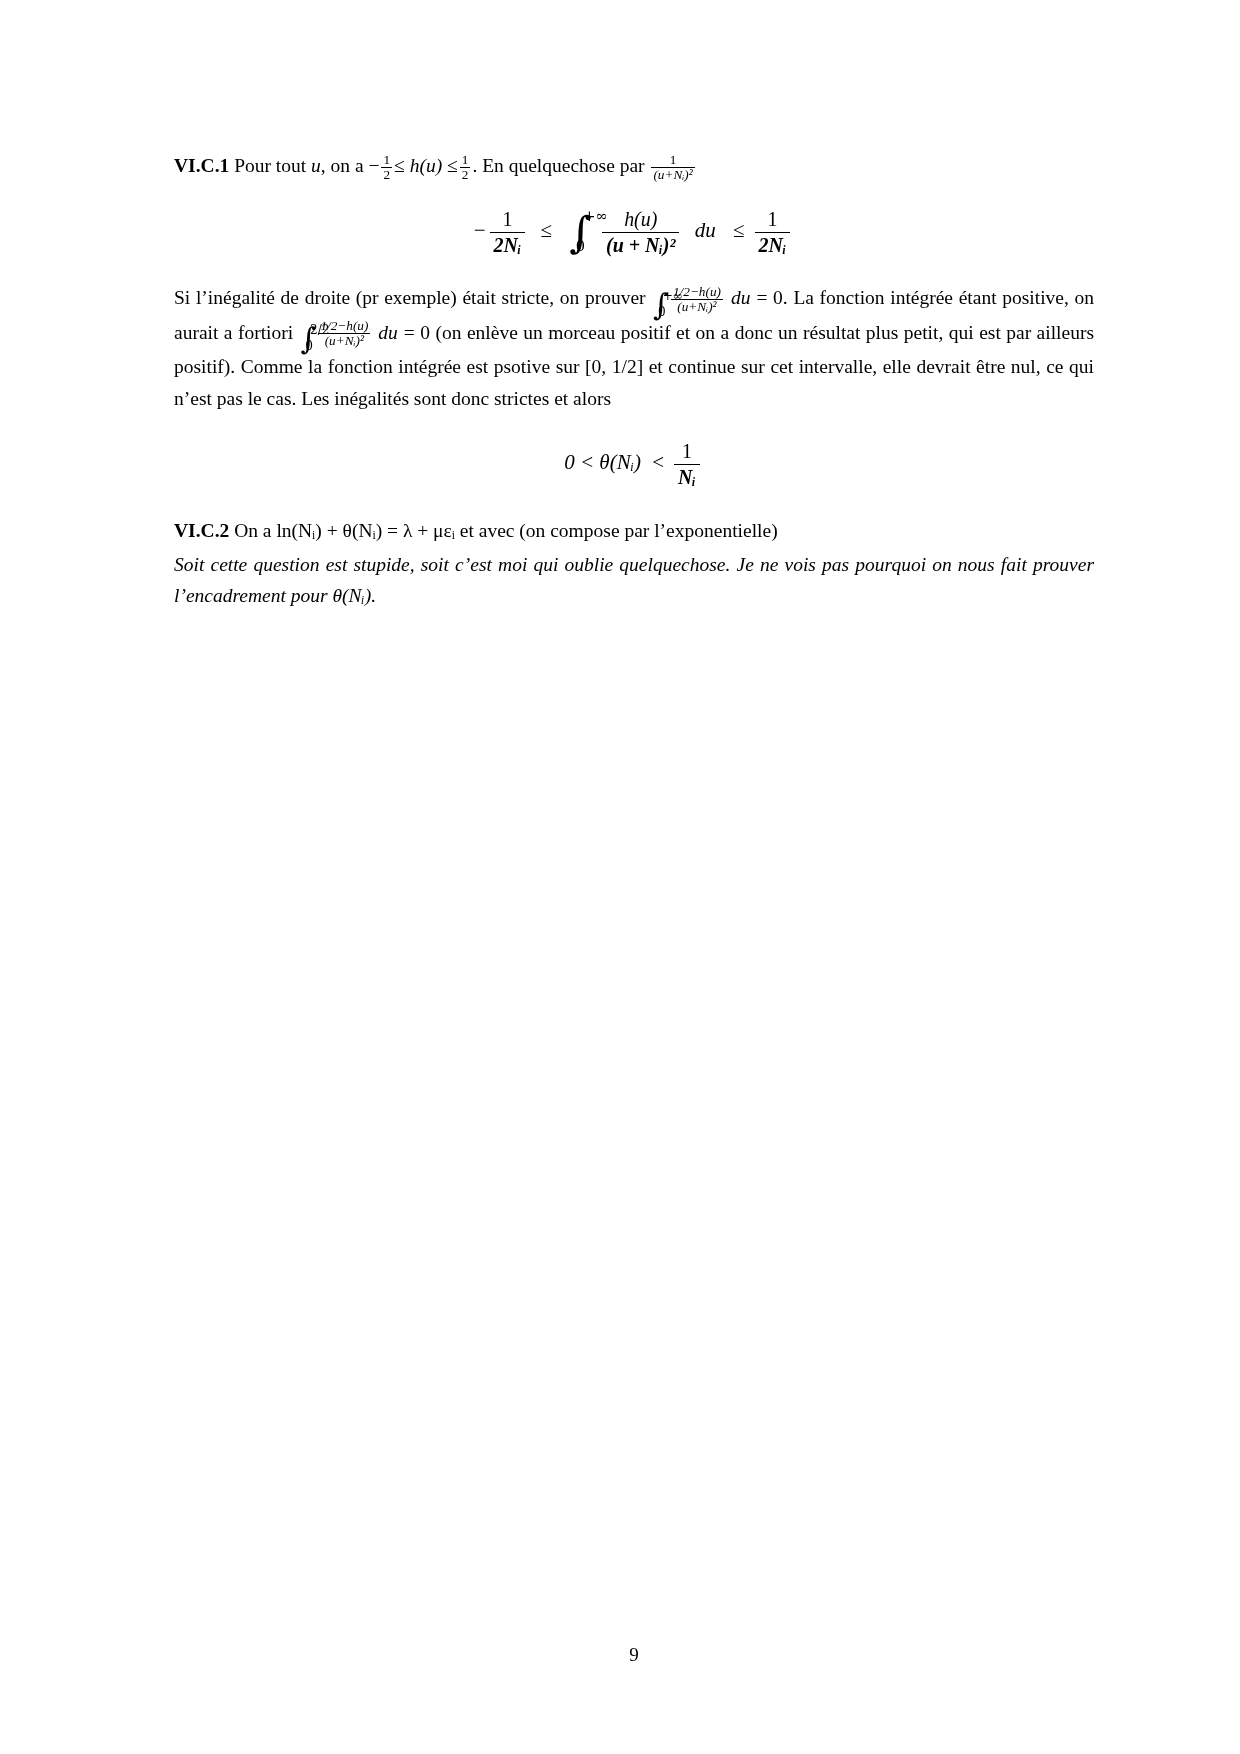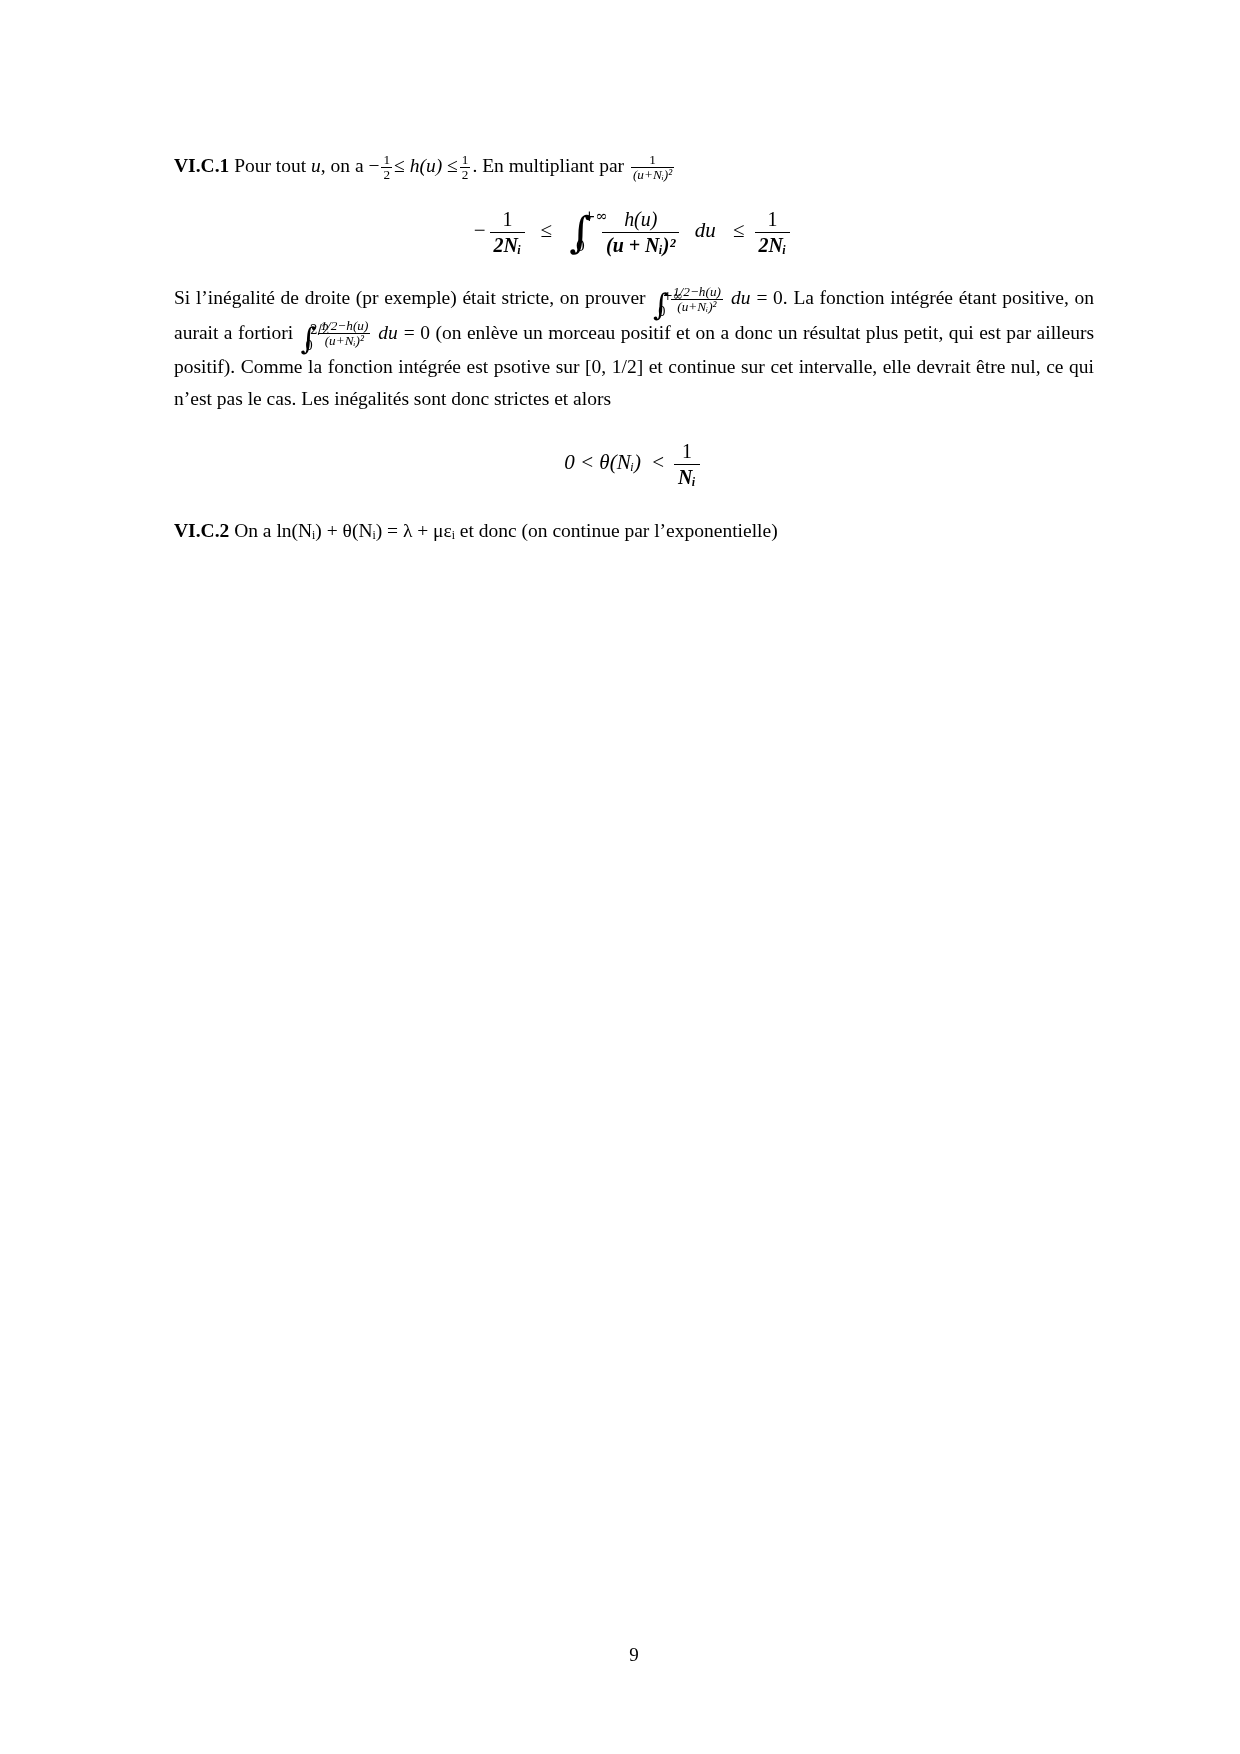--- a/index.html
+++ b/index.html
@@ -161,21 +161,21 @@
 </style>
 </head>
 <body>
 
 <div class="page">
 
   <p class="para">
     <span class="bold">VI.C.1</span>
     <span>Pour tout </span><span class="math">u</span><span>, on a </span><span>−</span><span class="frac small"><span class="num">1</span><span class="den">2</span></span><span>≤</span>
     <span class="math">h(u)</span>
-    <span>≤</span><span class="frac small"><span class="num">1</span><span class="den">2</span></span><span>. En multipliant par </span><span class="frac small"><span class="num">1</span><span class="den math">(u+Nᵢ)²</span></span>
+    <span>≤</span><span class="frac small"><span class="num">1</span><span class="den">2</span></span><span>. En quelquechose par </span><span class="frac small"><span class="num">1</span><span class="den math">(u+Nᵢ)²</span></span>
   </p>
 
   <div class="display-eq">
     <span class="eqline">
       <span>−</span><span class="bigfrac"><span class="num">1</span><span class="den math">2Nᵢ</span></span>
       <span class="spaced">≤</span>
       <span class="intsym">∫<span class="lim-top">+∞</span><span class="lim-bot">0</span></span>
       <span class="bigfrac"><span class="num math">h(u)</span><span class="den math">(u + Nᵢ)²</span></span>
       <span class="math spaced">du</span>
       <span class="spaced">≤</span><span class="bigfrac"><span class="num">1</span><span class="den math">2Nᵢ</span></span>
@@ -191,20 +191,24 @@
   <div class="display-eq">
     <span class="eqline">
       <span class="math">0 &lt;</span>
       <span class="math">θ(Nᵢ)</span>
       <span class="spaced">&lt;</span><span class="bigfrac"><span class="num">1</span><span class="den math">Nᵢ</span></span>
     </span>
   </div>
 
   <p class="para">
     <span class="bold">VI.C.2</span>
-    <span>On a ln(Nᵢ) + θ(Nᵢ) = λ + μεᵢ et donc (on continue par l’exponentielle)</span>
-  </p>
-
-
-
+    <span>On a ln(Nᵢ) + θ(Nᵢ) = λ + μεᵢ et avec (on compose par l’exponentielle)</span>
+  </p>
+
+
+
+  <p class="para it">
+    <span>Soit cette question est stupide, soit c’est moi qui oublie quelquechose. Je ne vois pas pourquoi on</span>
+    <span>nous fait prouver l’encadrement pour θ(Nᵢ).</span>
+  </p>
 
   <div class="page-number">9</div>
 </div>
 
 </body></html>

